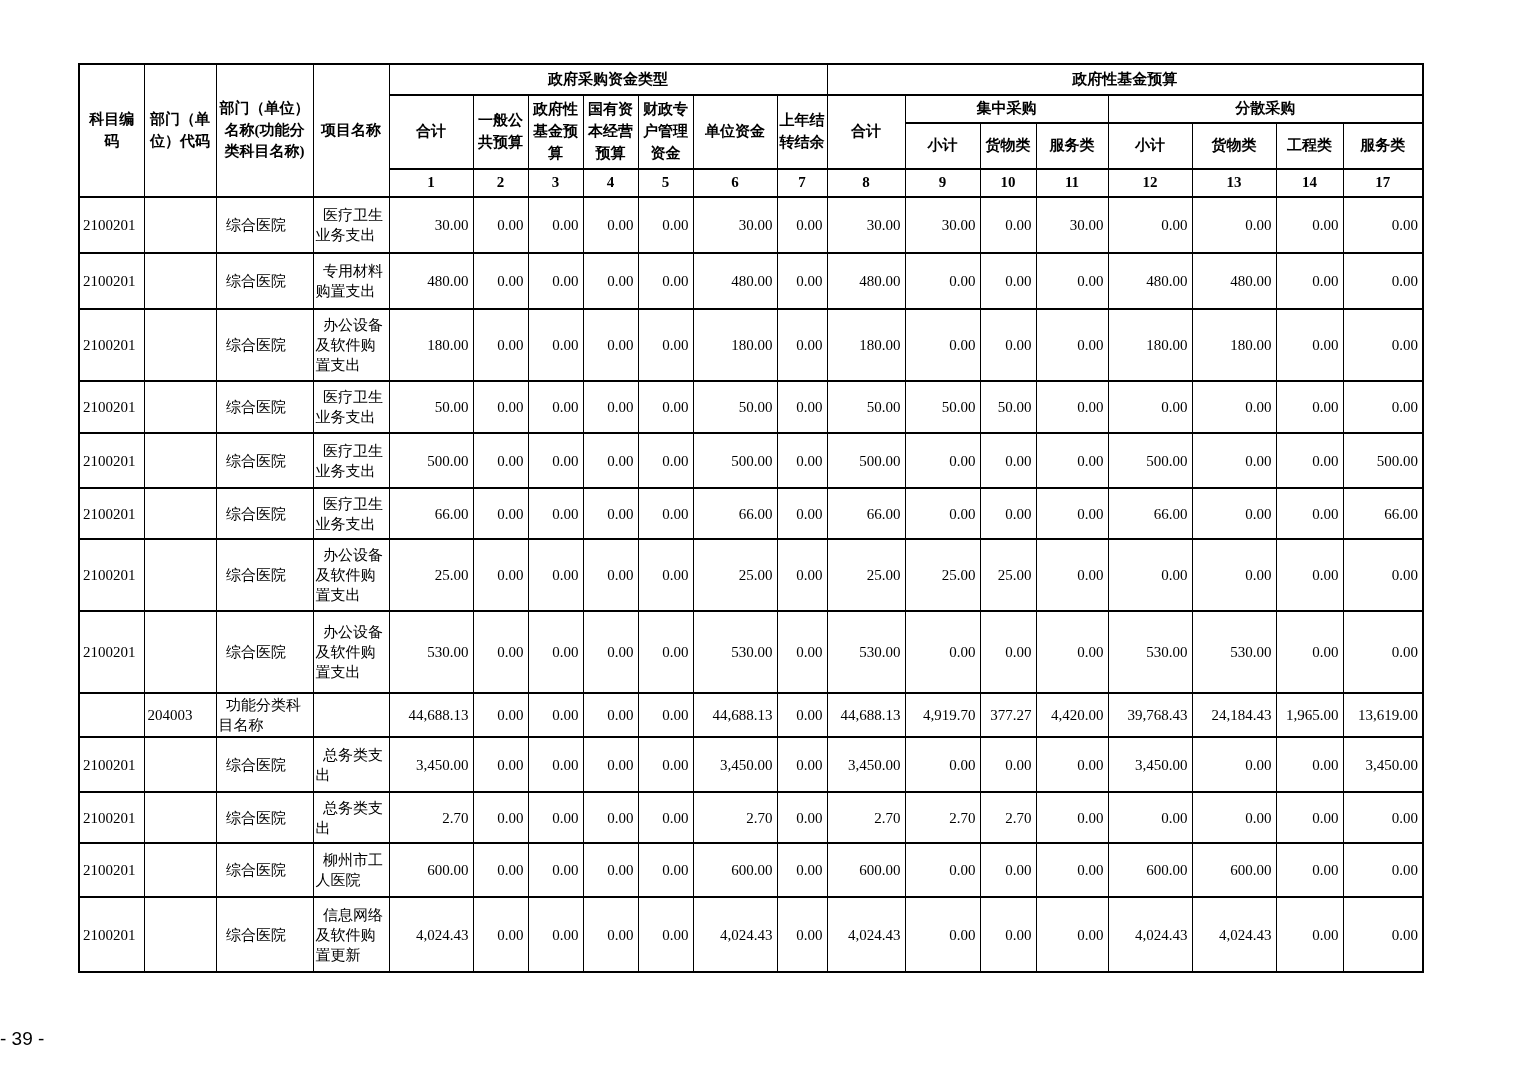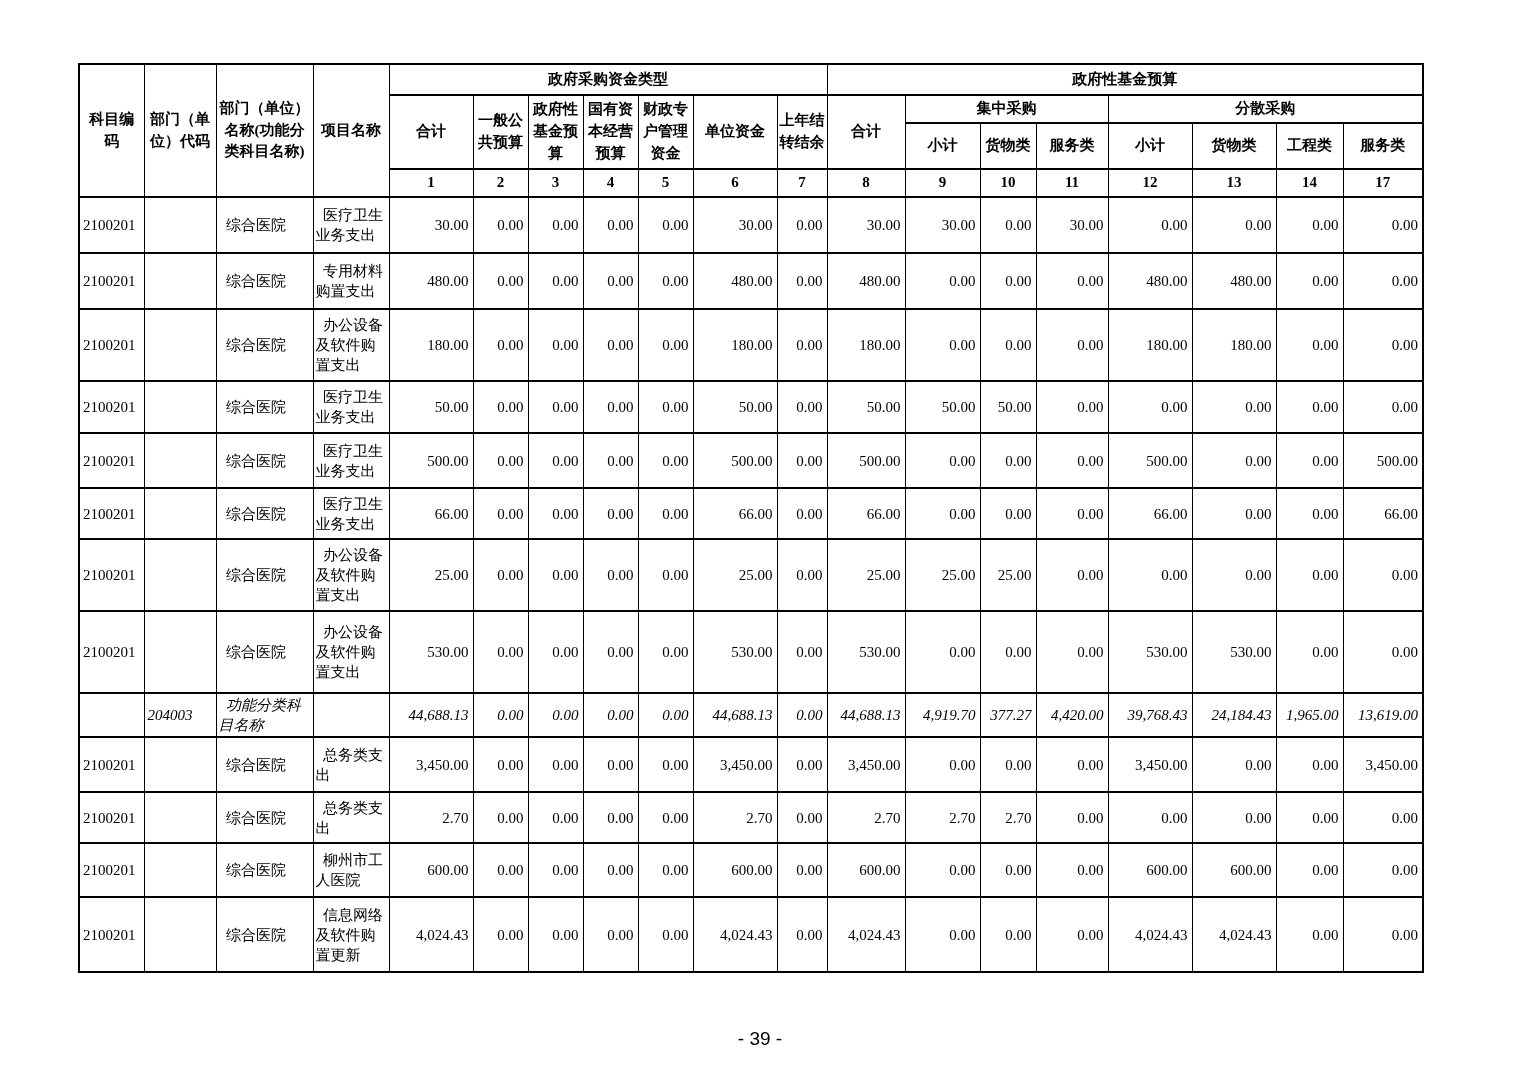--- a/index.html
+++ b/index.html
@@ -34,28 +34,28 @@
   tr.hrow-c { height: 46px; }
   tr.hrow-d { height: 28px; }
   tbody tr:nth-child(1)  { height: 56px; }
   tbody tr:nth-child(2)  { height: 56px; }
   tbody tr:nth-child(3)  { height: 72px; }
   tbody tr:nth-child(4)  { height: 52px; }
   tbody tr:nth-child(5)  { height: 55px; }
   tbody tr:nth-child(6)  { height: 51px; }
   tbody tr:nth-child(7)  { height: 72px; }
   tbody tr:nth-child(8)  { height: 82px; }
-  tbody tr:nth-child(9)  { height: 40px; font-style: italic; }
+  tbody tr:nth-child(9)  { height: 40px; }
   tbody tr:nth-child(10) { height: 55px; }
   tbody tr:nth-child(11) { height: 51px; }
   tbody tr:nth-child(12) { height: 54px; }
   tbody tr:nth-child(13) { height: 75px; }
   .footer {
     position: absolute; left: 0; top: 1028px; width: 100%;
-    text-align: center; font-size: 19px;
+    font-size: 19px;
     font-family: "Liberation Sans", "DejaVu Sans", sans-serif;
   }
 </style>
 </head>
 <body>
 
 <div class="page">
   <table class="budget">
     <colgroup>
       <col style="width:65px">

